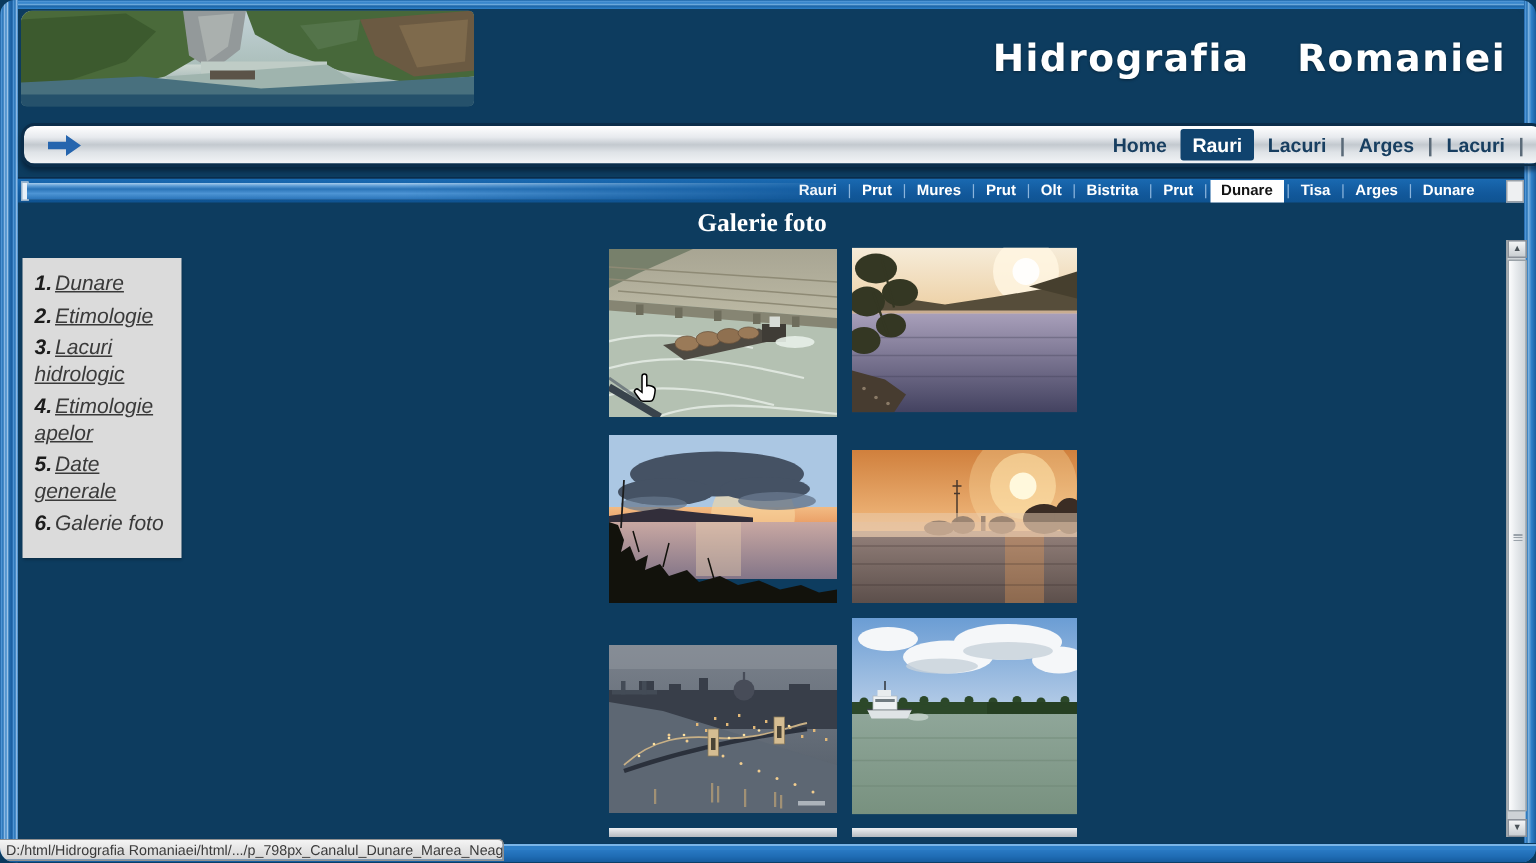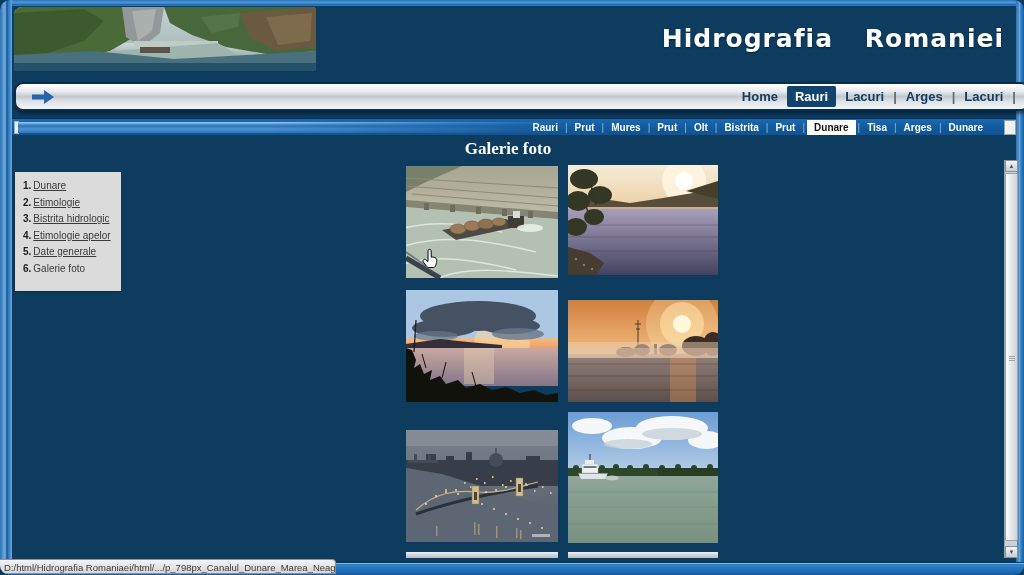--- a/index.html
+++ b/index.html
@@ -50,21 +50,21 @@
   .subnav-cap{position:absolute;left:2px;top:2px;width:5px;height:13px;background:#e8f0f8;border:1px solid #9ab4cc;}
   .subnav-endbox{position:absolute;right:0;top:1px;width:12px;height:15px;background:#eef0f2;border:1px solid #98a0a8;}
 
   
   .page-heading{position:absolute;left:12px;top:139px;width:992px;text-align:center;color:#ffffff;
     font-family:"Liberation Serif",serif;font-weight:bold;font-size:17px;}
 
   
   .sidebar{position:absolute;left:15px;top:172px;width:106px;min-height:119px;background:#dbdbdb;
     padding:8px 6px 10px 8px;box-shadow:0 1px 2px rgba(0,0,0,.3);}
-  .sb-item{font-size:10px;color:#3a3a3a;margin-bottom:4px;line-height:1.25;}
+  .sb-item{font-size:14px;color:#3a3a3a;margin-bottom:4px;line-height:1.25;font-style:italic;}
   .sb-num{font-weight:bold;color:#1c1c1c;margin-right:2px;}
   .sb-link{color:#3a3a3a;text-decoration:underline;cursor:pointer;}
   .sb-plain{color:#3a3a3a;text-decoration:none;}
 
   
   .photo{position:absolute;overflow:hidden;cursor:pointer;}
   .photo svg{display:block;width:100%;height:100%;}
   .p1{left:406px;top:166px;width:152px;height:112px;}
   .p2{left:568px;top:165px;width:150px;height:110px;}
   .p3{left:406px;top:290px;width:152px;height:112px;}
@@ -180,21 +180,21 @@
   <div class="page-heading">Galerie foto</div>
 
   <div class="sidebar">
     <div class="sb-item">
       <span class="sb-num">1.</span><span class="sb-link">Dunare</span>
     </div>
     <div class="sb-item">
       <span class="sb-num">2.</span><span class="sb-link">Etimologie</span>
     </div>
     <div class="sb-item">
-      <span class="sb-num">3.</span><span class="sb-link">Bistrita hidrologic</span>
+      <span class="sb-num">3.</span><span class="sb-link">Lacuri hidrologic</span>
     </div>
     <div class="sb-item">
       <span class="sb-num">4.</span><span class="sb-link">Etimologie apelor</span>
     </div>
     <div class="sb-item">
       <span class="sb-num">5.</span><span class="sb-link">Date generale</span>
     </div>
     <div class="sb-item">
       <span class="sb-num">6.</span><span class="sb-plain">Galerie foto</span>
     </div>

